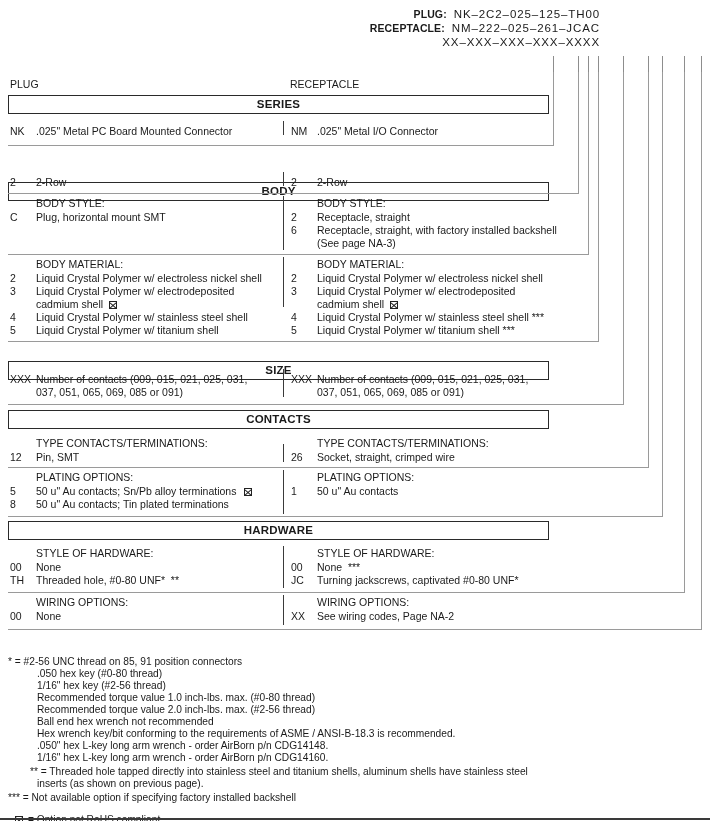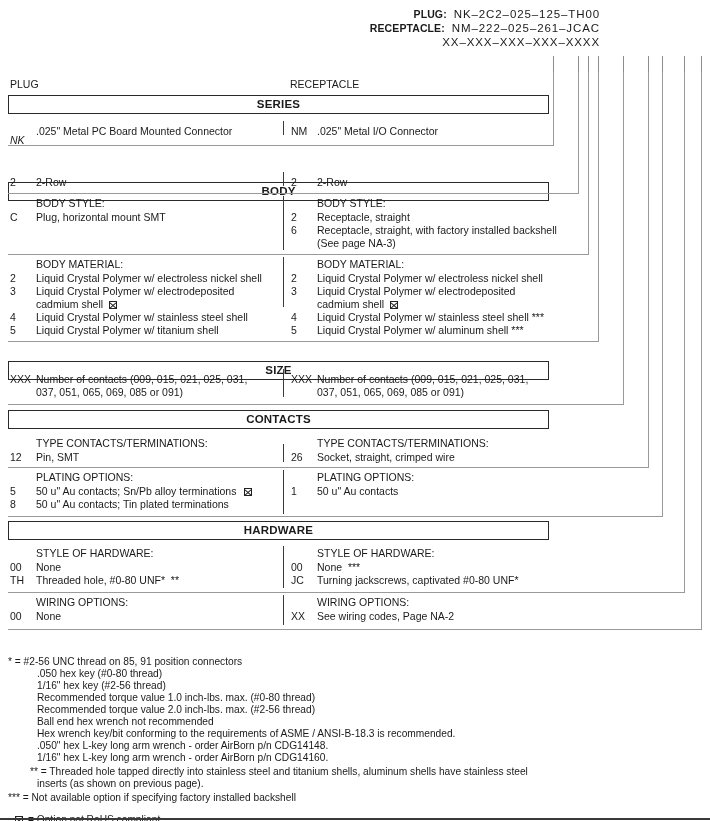--- a/index.html
+++ b/index.html
@@ -104,21 +104,21 @@
     <div class="tick" style="left:648px;"></div>
     <div class="tick" style="left:662px;"></div>
     <div class="tick" style="left:684px;"></div>
     <div class="tick" style="left:701px;"></div>
   </div>
 
   <div class="colcap" id="cap-plug">PLUG</div>
   <div class="colcap" id="cap-recep">RECEPTACLE</div>
 
   <div class="bar" style="top:95px;">SERIES</div>
-  <div class="code" style="left:10px;top:134px;font-style:italic;">NK</div>
+  <div class="code" style="left:10px;top:125px;">NK</div>
   <div class="opt" style="left:36px;top:125px;">.025" Metal PC Board Mounted Connector</div>
   <div class="vdiv" style="left:283px;top:121px;height:14px;"></div>
   <div class="code" style="left:291px;top:125px;">NM</div>
   <div class="opt" style="left:317px;top:125px;">.025" Metal I/O Connector</div>
   <div class="hr" style="top:145px;width:541px;"></div>
 
   <div class="bar" style="top:158px;margin-top:24px;">BODY</div>
   <div class="code" style="left:10px;top:176px;">2</div>
   <div class="opt" style="left:36px;top:176px;">2-Row</div>
   <div class="vdiv" style="left:283px;top:172px;height:14px;"></div>
@@ -153,21 +153,21 @@
   <div class="vdiv" style="left:283px;top:257px;height:50px;"></div>
   <div class="sub" style="left:317px;top:258px;">BODY MATERIAL:</div>
   <div class="code" style="left:291px;top:272px;">2</div>
   <div class="opt" style="left:317px;top:272px;">Liquid Crystal Polymer w/ electroless nickel shell</div>
   <div class="code" style="left:291px;top:285px;">3</div>
   <div class="opt" style="left:317px;top:285px;">Liquid Crystal Polymer w/ electrodeposited</div>
   <div class="opt" style="left:317px;top:298px;"><span>cadmium shell</span><span class="rohs" style="margin-left:6px;"></span></div>
   <div class="code" style="left:291px;top:311px;">4</div>
   <div class="opt" style="left:317px;top:311px;">Liquid Crystal Polymer w/ stainless steel shell ***</div>
   <div class="code" style="left:291px;top:324px;">5</div>
-  <div class="opt" style="left:317px;top:324px;">Liquid Crystal Polymer w/ aluminum shell ***</div>
+  <div class="opt" style="left:317px;top:324px;">Liquid Crystal Polymer w/ titanium shell ***</div>
   <div class="hr" style="top:341px;width:541px;"></div>
 
   <div class="bar" style="top:361px;">SIZE</div>
   <div class="code" style="left:10px;top:373px;">XXX</div>
   <div class="opt" style="left:36px;top:373px;">Number of contacts (009, 015, 021, 025, 031,</div>
   <div class="opt" style="left:36px;top:386px;">037, 051, 065, 069, 085 or 091)</div>
   <div class="vdiv" style="left:283px;top:369px;height:28px;"></div>
   <div class="code" style="left:291px;top:373px;">XXX</div>
   <div class="opt" style="left:317px;top:373px;">Number of contacts (009, 015, 021, 025, 031,</div>
   <div class="opt" style="left:317px;top:386px;">037, 051, 065, 069, 085 or 091)</div>

